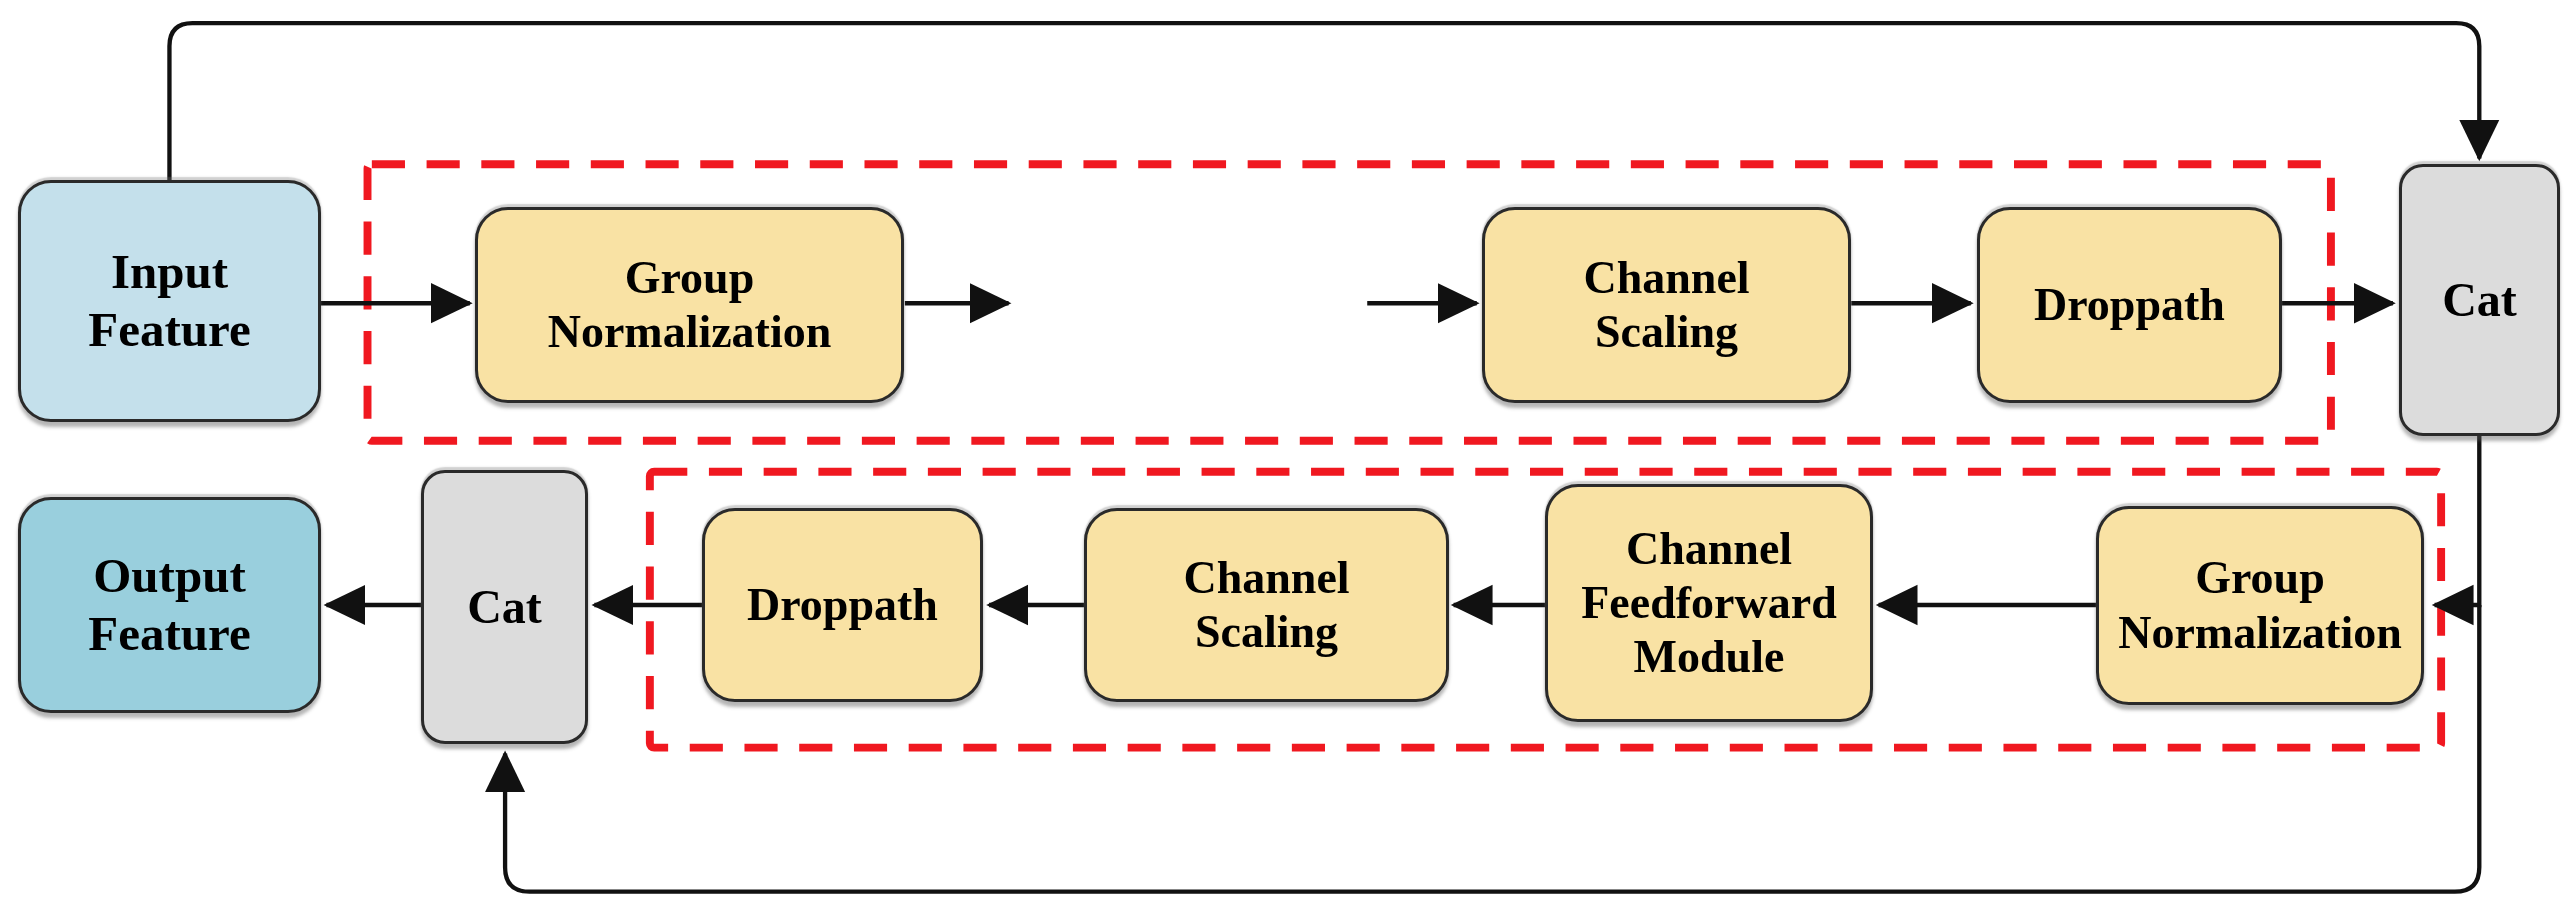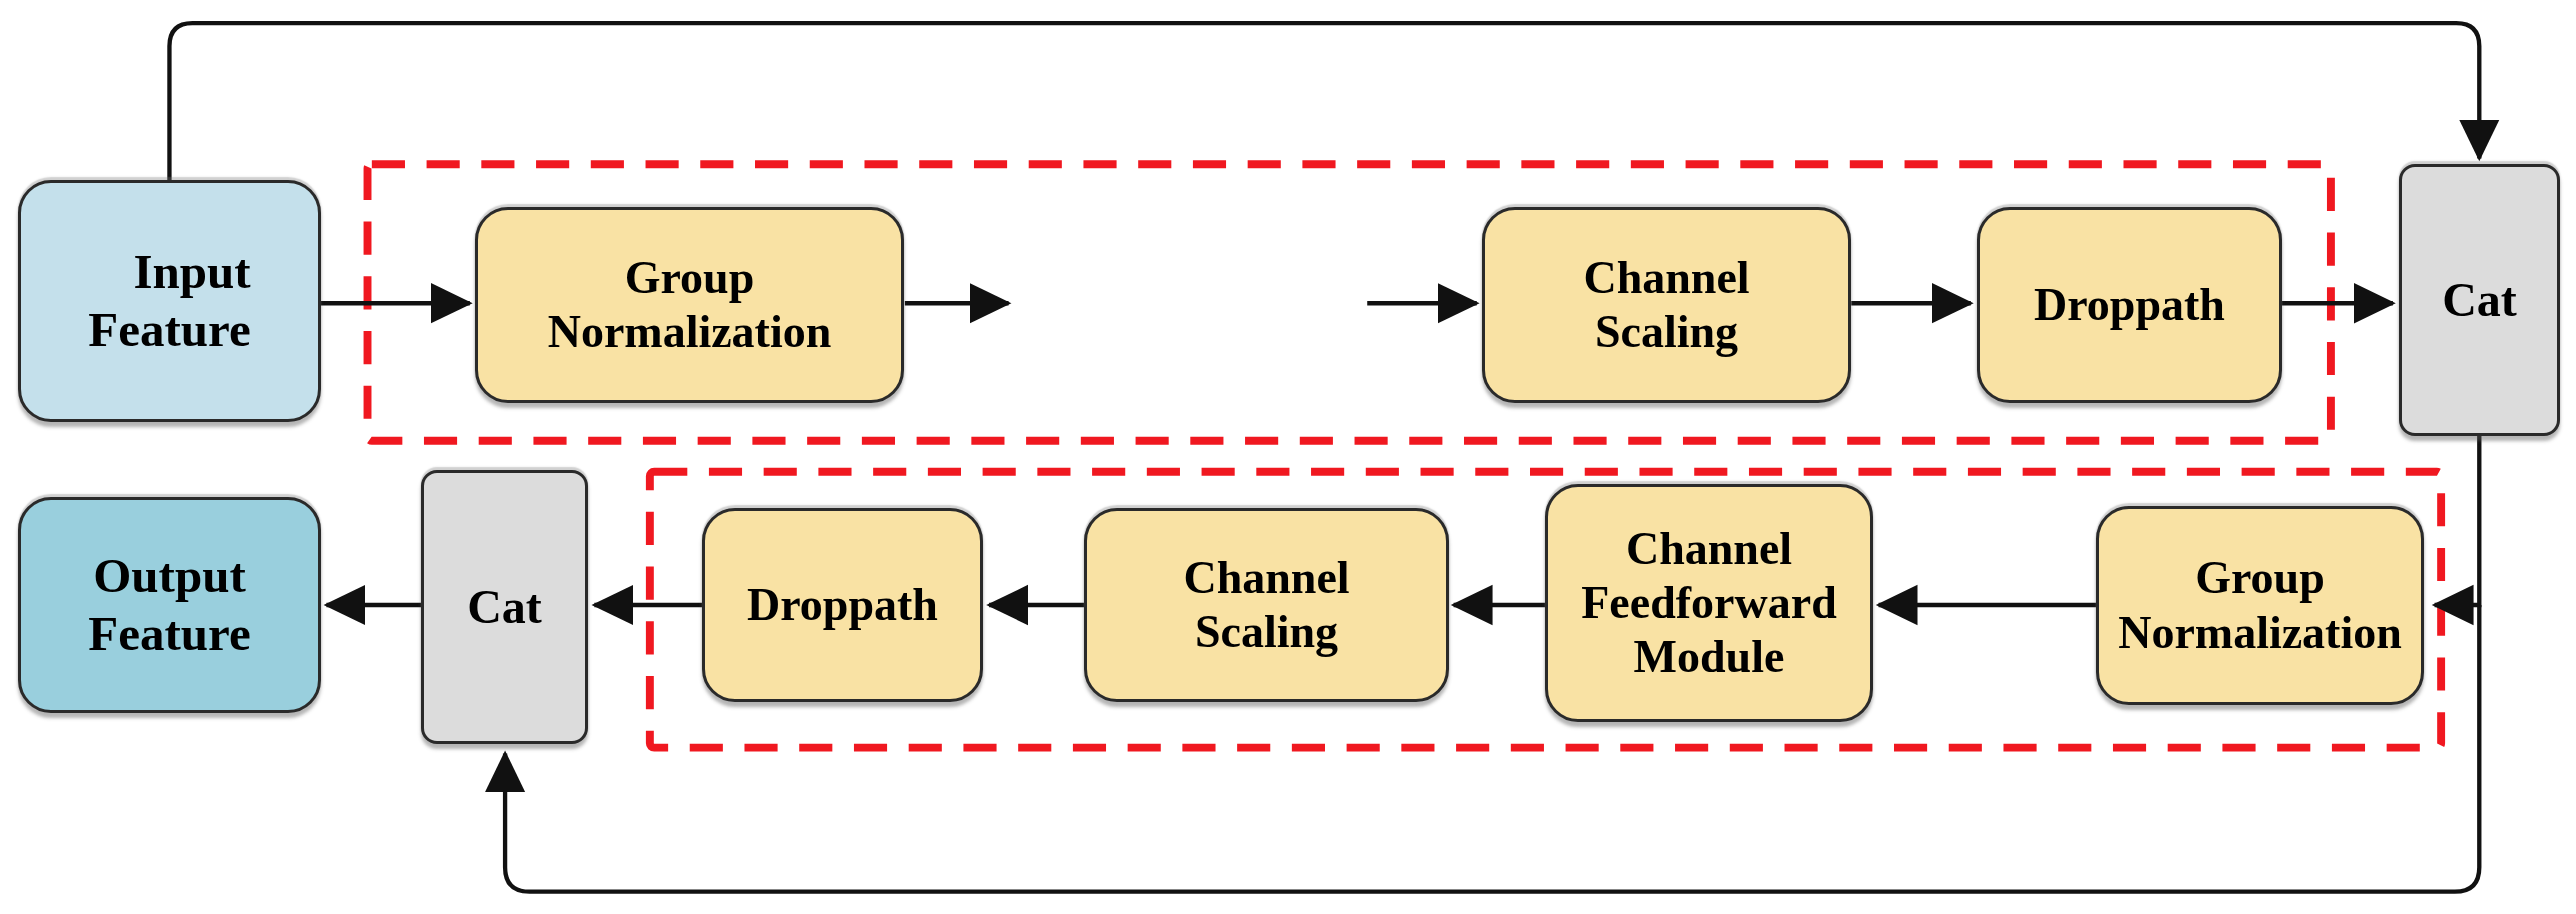--- a/index.html
+++ b/index.html
@@ -38,24 +38,24 @@
     font-weight:bold;
     font-size:46px;
     line-height:1.18;
   }
   .node .lbl{
     white-space:pre-line;
   }
   .node.input  { background:var(--input-fill,#c4e0eb); font-size:49px; }
   .node.output { background:var(--output-fill,#99cfdd); font-size:49px; }
   .node.module { background:var(--module-fill,#f9e2a4); }
-  .node.cat    { background:var(--cat-fill,#dcdcdc); border-radius:16px; font-size:48px; }
+  .node.cat    { background:var(--cat-fill,#dcdcdc); border-radius:24px; font-size:48px; }
 
   
-  #n-input   { left:18px;   top:180px; width:303px; height:242px;text-align:right; }
+  #n-input   { left:18px;   top:180px; width:303px; height:242px; }
   #n-gn-top  { left:475px;  top:207px; width:429px; height:196px; }
   #n-dwconv  { left:1014px; top:207px; width:353px; height:196px; }
   #n-cs-top  { left:1482px; top:207px; width:369px; height:196px; }
   #n-dp-top  { left:1977px; top:207px; width:305px; height:196px; }
   #n-cat-top { left:2399px; top:164px; width:161px; height:272px; }
   #n-gn-bot  { left:2096px; top:506px; width:328px; height:199px; }
   #n-cffm    { left:1545px; top:484px; width:328px; height:238px; }
   #n-cs-bot  { left:1084px; top:508px; width:365px; height:194px; }
   #n-dp-bot  { left:702px;  top:508px; width:281px; height:194px; }
   #n-cat-bot { left:421px;  top:470px; width:167px; height:274px; }

